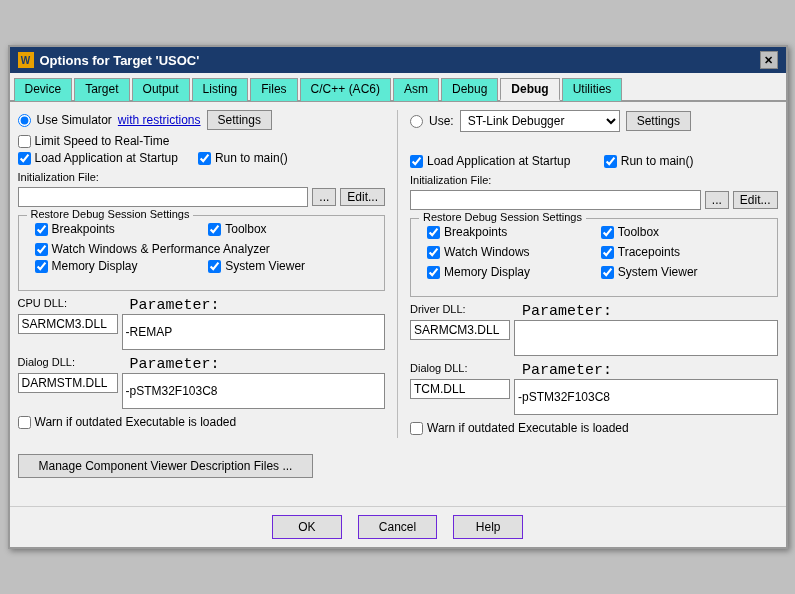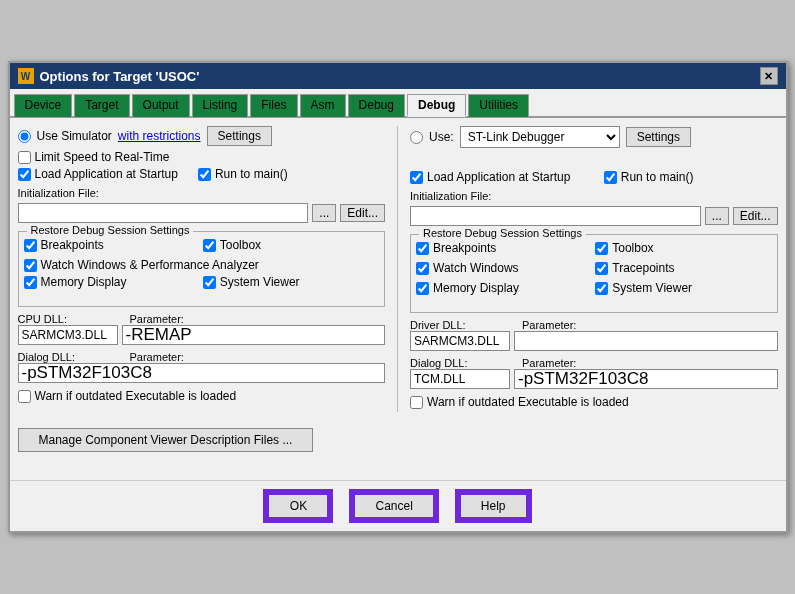--- a/index.html
+++ b/index.html
@@ -62,21 +62,21 @@
       display: flex;
       background: #f0f0f0;
       border-bottom: 2px solid #999;
       padding: 4px 4px 0 4px;
       gap: 0;
     }
     .tab {
       padding: 3px 10px;
       border: 1px solid #999;
       border-bottom: none;
-      background: #15803d;
+      background: #5eead4;
       cursor: pointer;
       font-size: 12px;
       margin-right: 2px;
       position: relative;
       top: 1px;
     }
     .tab.active {
       background: #f0f0f0;
       border-bottom: 2px solid #f0f0f0;
       z-index: 1;
@@ -118,21 +118,21 @@
     .btn {
       padding: 2px 10px;
       border: 1px solid #888;
       background: #e0e0e0;
       cursor: pointer;
       font-size: 12px;
       min-width: 50px;
     }
     .group-box {
       border: 1px solid #aaa;
-      padding: 6px 8px 8px 5px;
+      padding: 6px 8px 8px 16px;
       margin-top: 8px;
       position: relative;
     }
     .group-title {
       position: absolute;
       top: -8px;
       left: 8px;
       background: #f0f0f0;
       padding: 0 4px;
       font-size: 11px;
@@ -149,35 +149,36 @@
       border: 1px solid #888;
       background: white;
       height: 20px;
       font-size: 12px;
       padding: 1px 3px;
     }
     .dll-param-input {
       flex: 1;
       border: 1px solid #888;
       background: white;
-      height: 20px;
-      font-size: 17px;
+      height: 36px;
+      font-size: 12px;
       padding: 1px 3px;
     }
     .dll-labels {
       display: flex;
       gap: 12px;
     }
     .dll-label-name {
       width: 100px;
       font-size: 11px;
     }
     .dll-label-param {
       flex: 1;
-      font-size: 11px;
+      font-size: 15px;
+      font-family: Liberation Mono, monospace;
     }
     .init-row {
       display: flex;
       align-items: center;
       gap: 4px;
       margin-top: 4px;
     }
     .init-input {
       flex: 1;
       border: 1px solid #888;
@@ -196,21 +197,21 @@
     .bottom-buttons {
       display: flex;
       justify-content: center;
       gap: 16px;
       padding: 8px;
       border-top: 1px solid #ccc;
       margin-top: 4px;
     }
     .bottom-btn {
       padding: 4px 20px;
-      border: 6px solid #6d28d9;
+      border: 1px solid #6d28d9;
       background: #e0e0e0;
       cursor: pointer;
       font-size: 12px;
       min-width: 70px;
     }
     .manage-row {
       display: flex;
       justify-content: flex-start;
       margin: 16px 0;
     }
@@ -253,20 +254,21 @@
     </div>
     <div class="close-btn">✕</div>
   </div>
 
   <div class="tabs">
     <div class="tab">Device</div>
     <div class="tab">Target</div>
     <div class="tab">Output</div>
     <div class="tab">Listing</div>
     <div class="tab">Files</div>
+    <div class="tab">C/C++ (AC6)</div>
     <div class="tab">Asm</div>
     <div class="tab">Debug</div>
     <div class="tab active">Debug</div>
     <div class="tab">Utilities</div>
   </div>
 
   <div class="content">
 
     <div class="row">
 
@@ -342,20 +344,21 @@
             <input type="text" class="dll-param-input" value="-REMAP" style="">
           </div>
         </div>
 
         <div class="dll-row">
           <div class="dll-labels">
             <span class="dll-label-name">Dialog DLL:</span>
             <span class="dll-label-param">Parameter:</span>
           </div>
           <div class="dll-inputs">
+            <input type="text" class="dll-name-input" value="DARMSTM.DLL" style="">
             <input type="text" class="dll-param-input" value="-pSTM32F103C8" style="">
           </div>
         </div>
 
         <div class="checkbox-row" style="margin-top:6px;">
           <input type="checkbox" style="">
           <span>Warn if outdated Executable is loaded</span>
         </div>
       </div>
 

